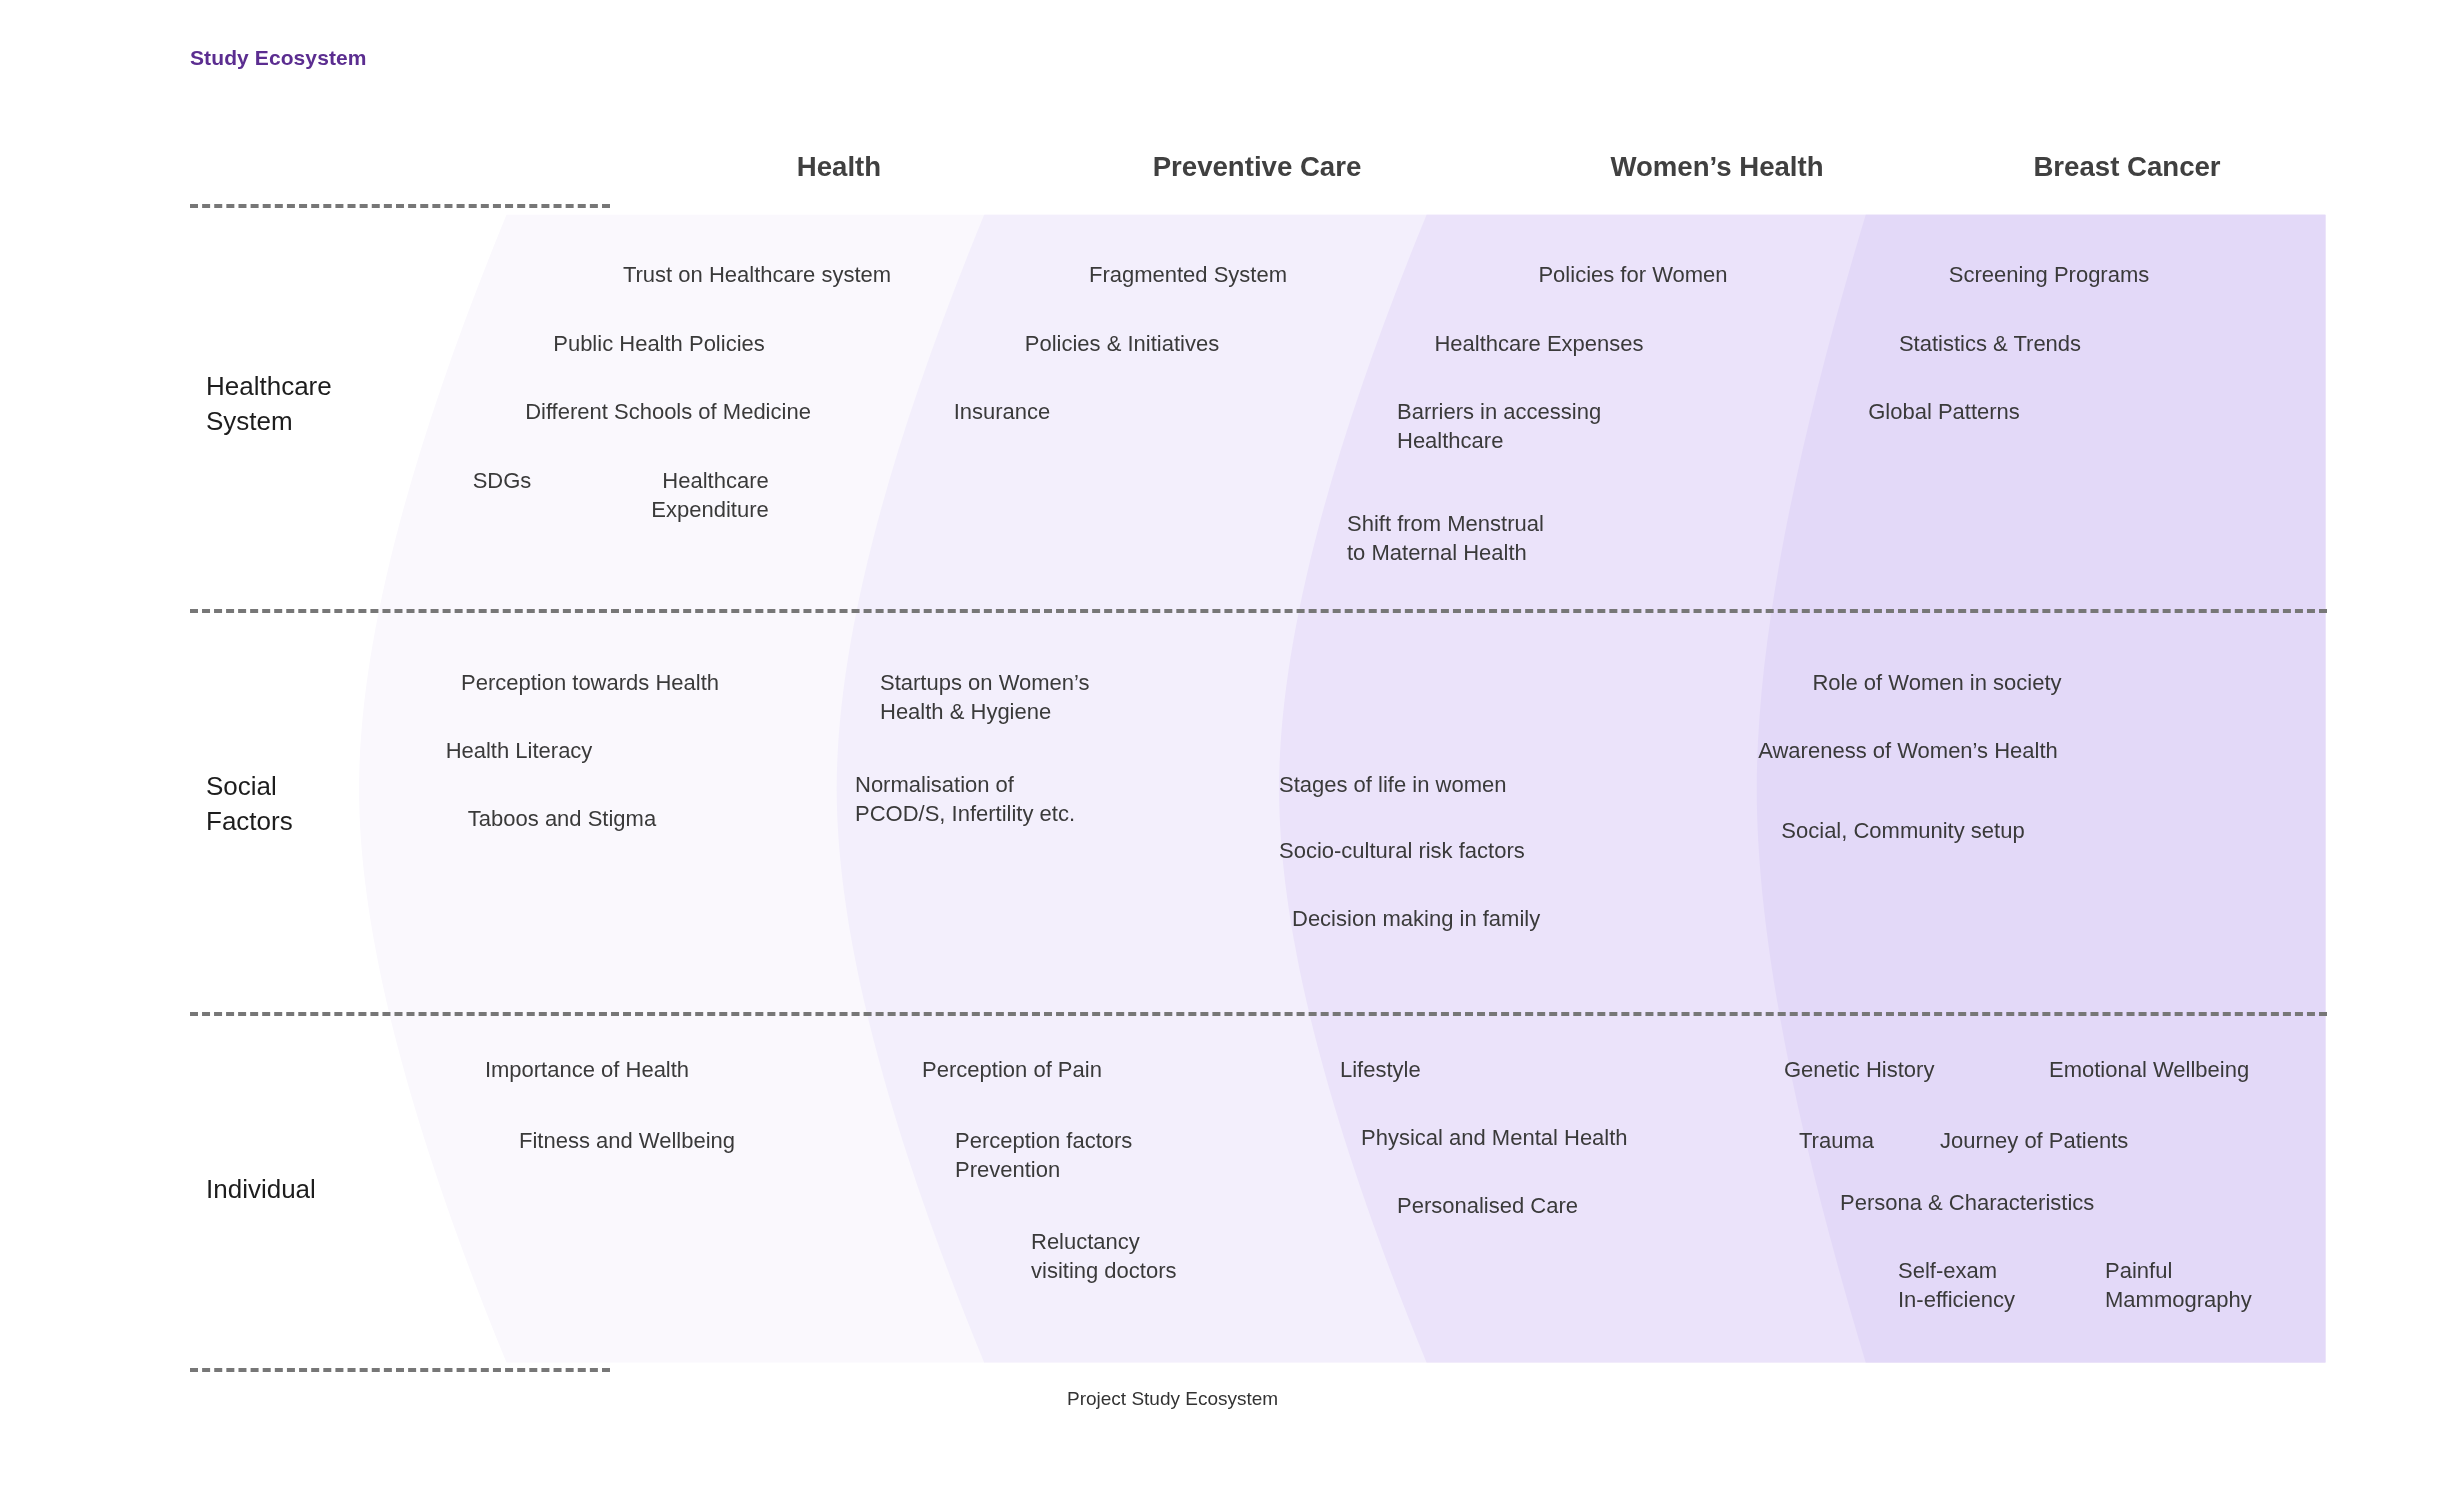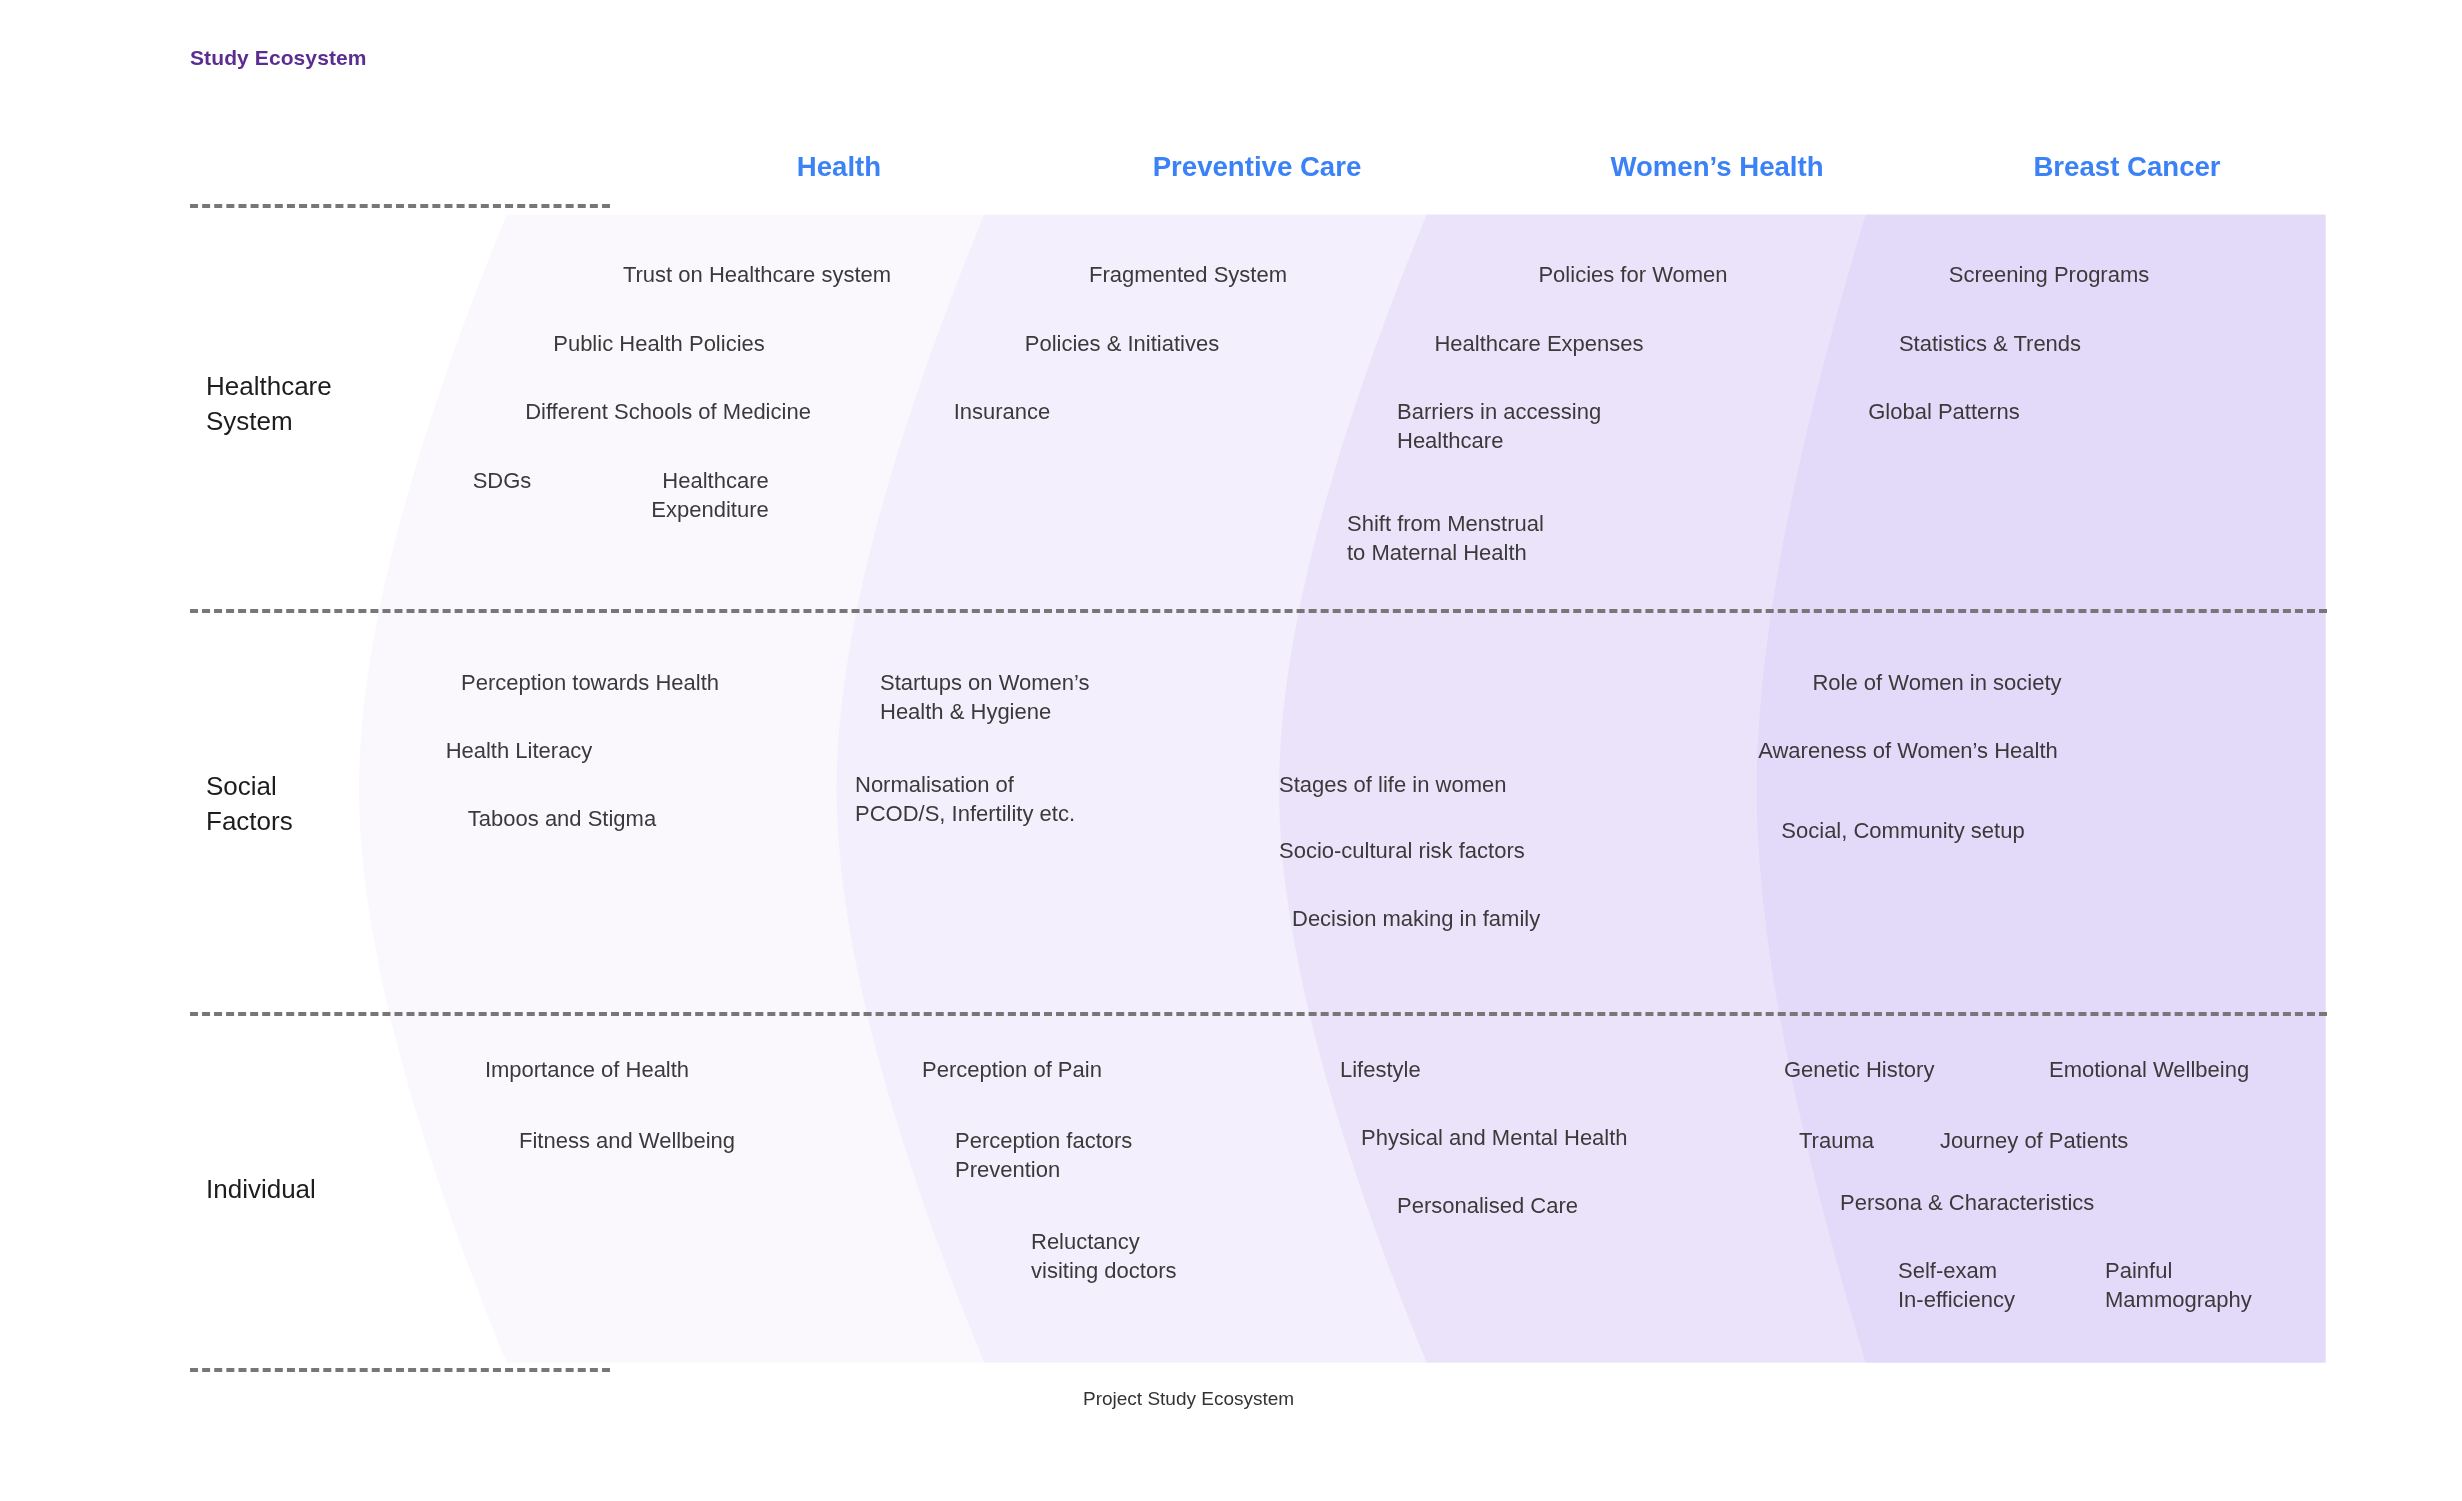--- a/index.html
+++ b/index.html
@@ -17,21 +17,21 @@
     position:absolute;left:190px;top:46px;
     font-size:21px;font-weight:bold;letter-spacing:0.1px;
     color:#5b2d90;
     white-space:nowrap;
   }
 
   
   .col-header{
     position:absolute;top:151px;
     font-size:27.6px;font-weight:bold;
-    color:#3b82f6;
+    color:#404040;
     white-space:nowrap;
     text-align:center;
     transform:translateX(-50%);
   }
 
   
   #bands{position:absolute;left:0;top:0;width:2462px;height:1501px;}
 
   
   .divider{
@@ -54,21 +54,21 @@
     position:absolute;
     font-size:22px;line-height:1.32;
     color:#3a3a3a;
     white-space:pre-line;
   }
   .item.c{transform:translateX(-50%);text-align:right;}
 
   
   .caption{
     position:absolute;left:1067px;top:1388px;
-    font-size:19px;color:#333333;white-space:nowrap;margin-left:16px;
+    font-size:19px;color:#333333;white-space:nowrap;
   }
 </style>
 </head>
 <body>
 
 <div id="stage">
 
   <svg id="bands" viewBox="0 0 3840 2341" xmlns="http://www.w3.org/2000/svg" aria-hidden="true">
 
     <path d="M3627,335 L790,335 C640,700 560,1000 560,1230 C560,1460 640,1760 790,2125 L3627,2125 Z" fill="#FAF8FD"></path>

